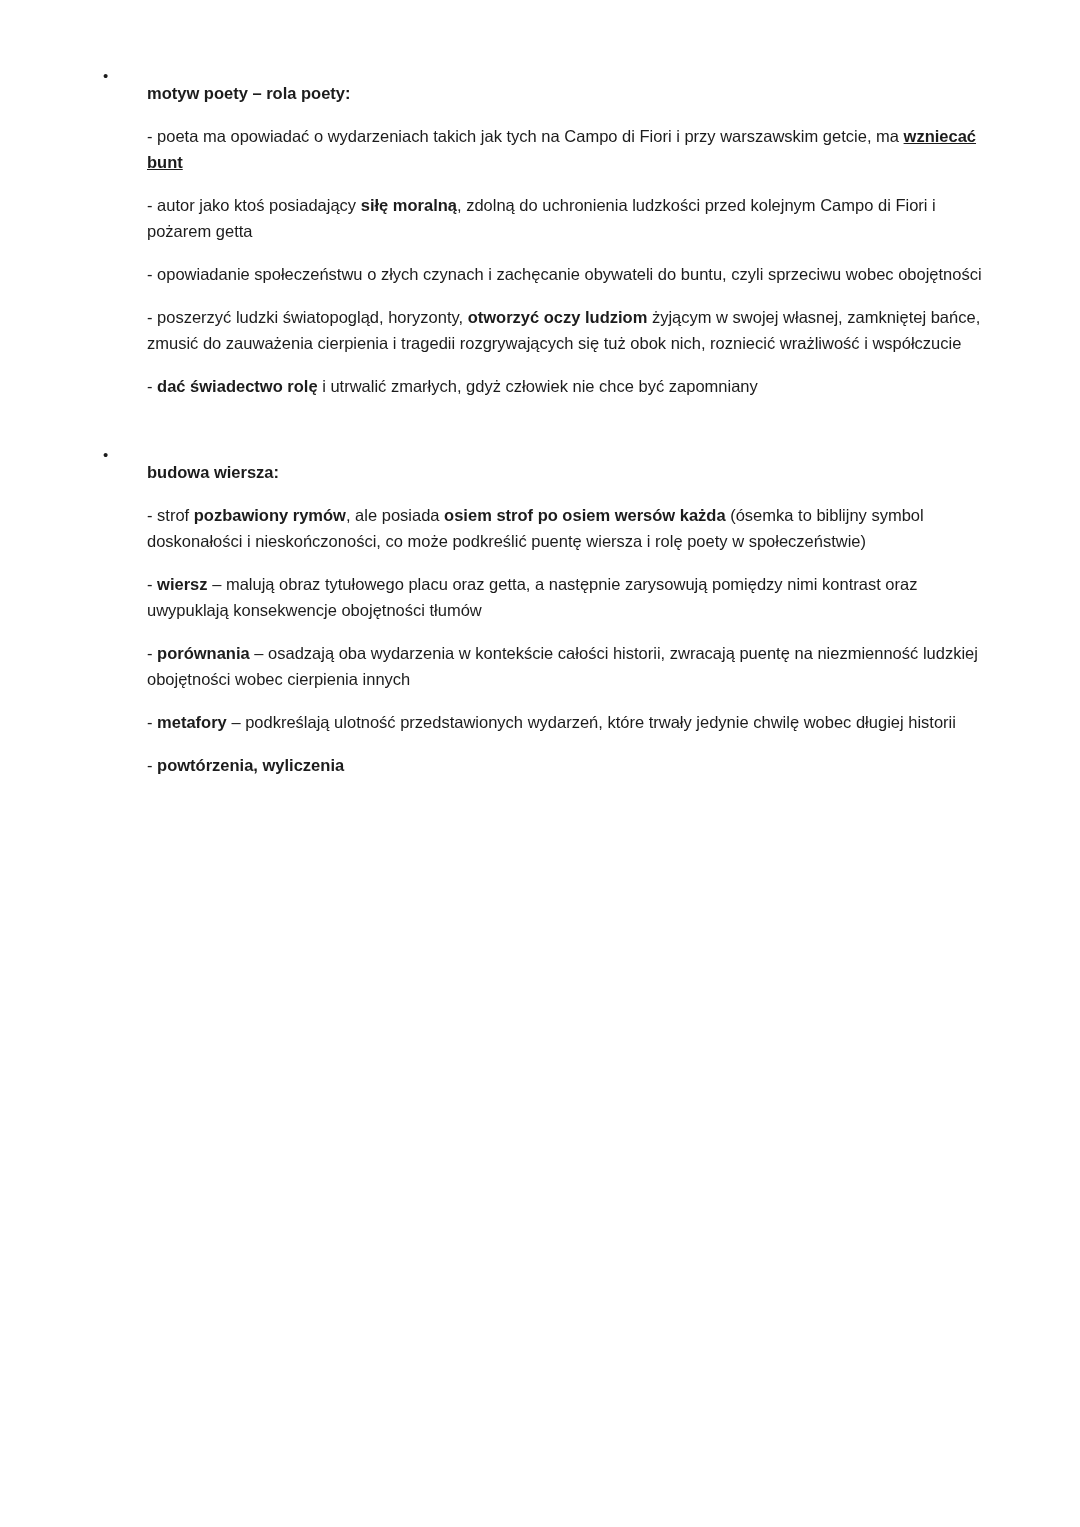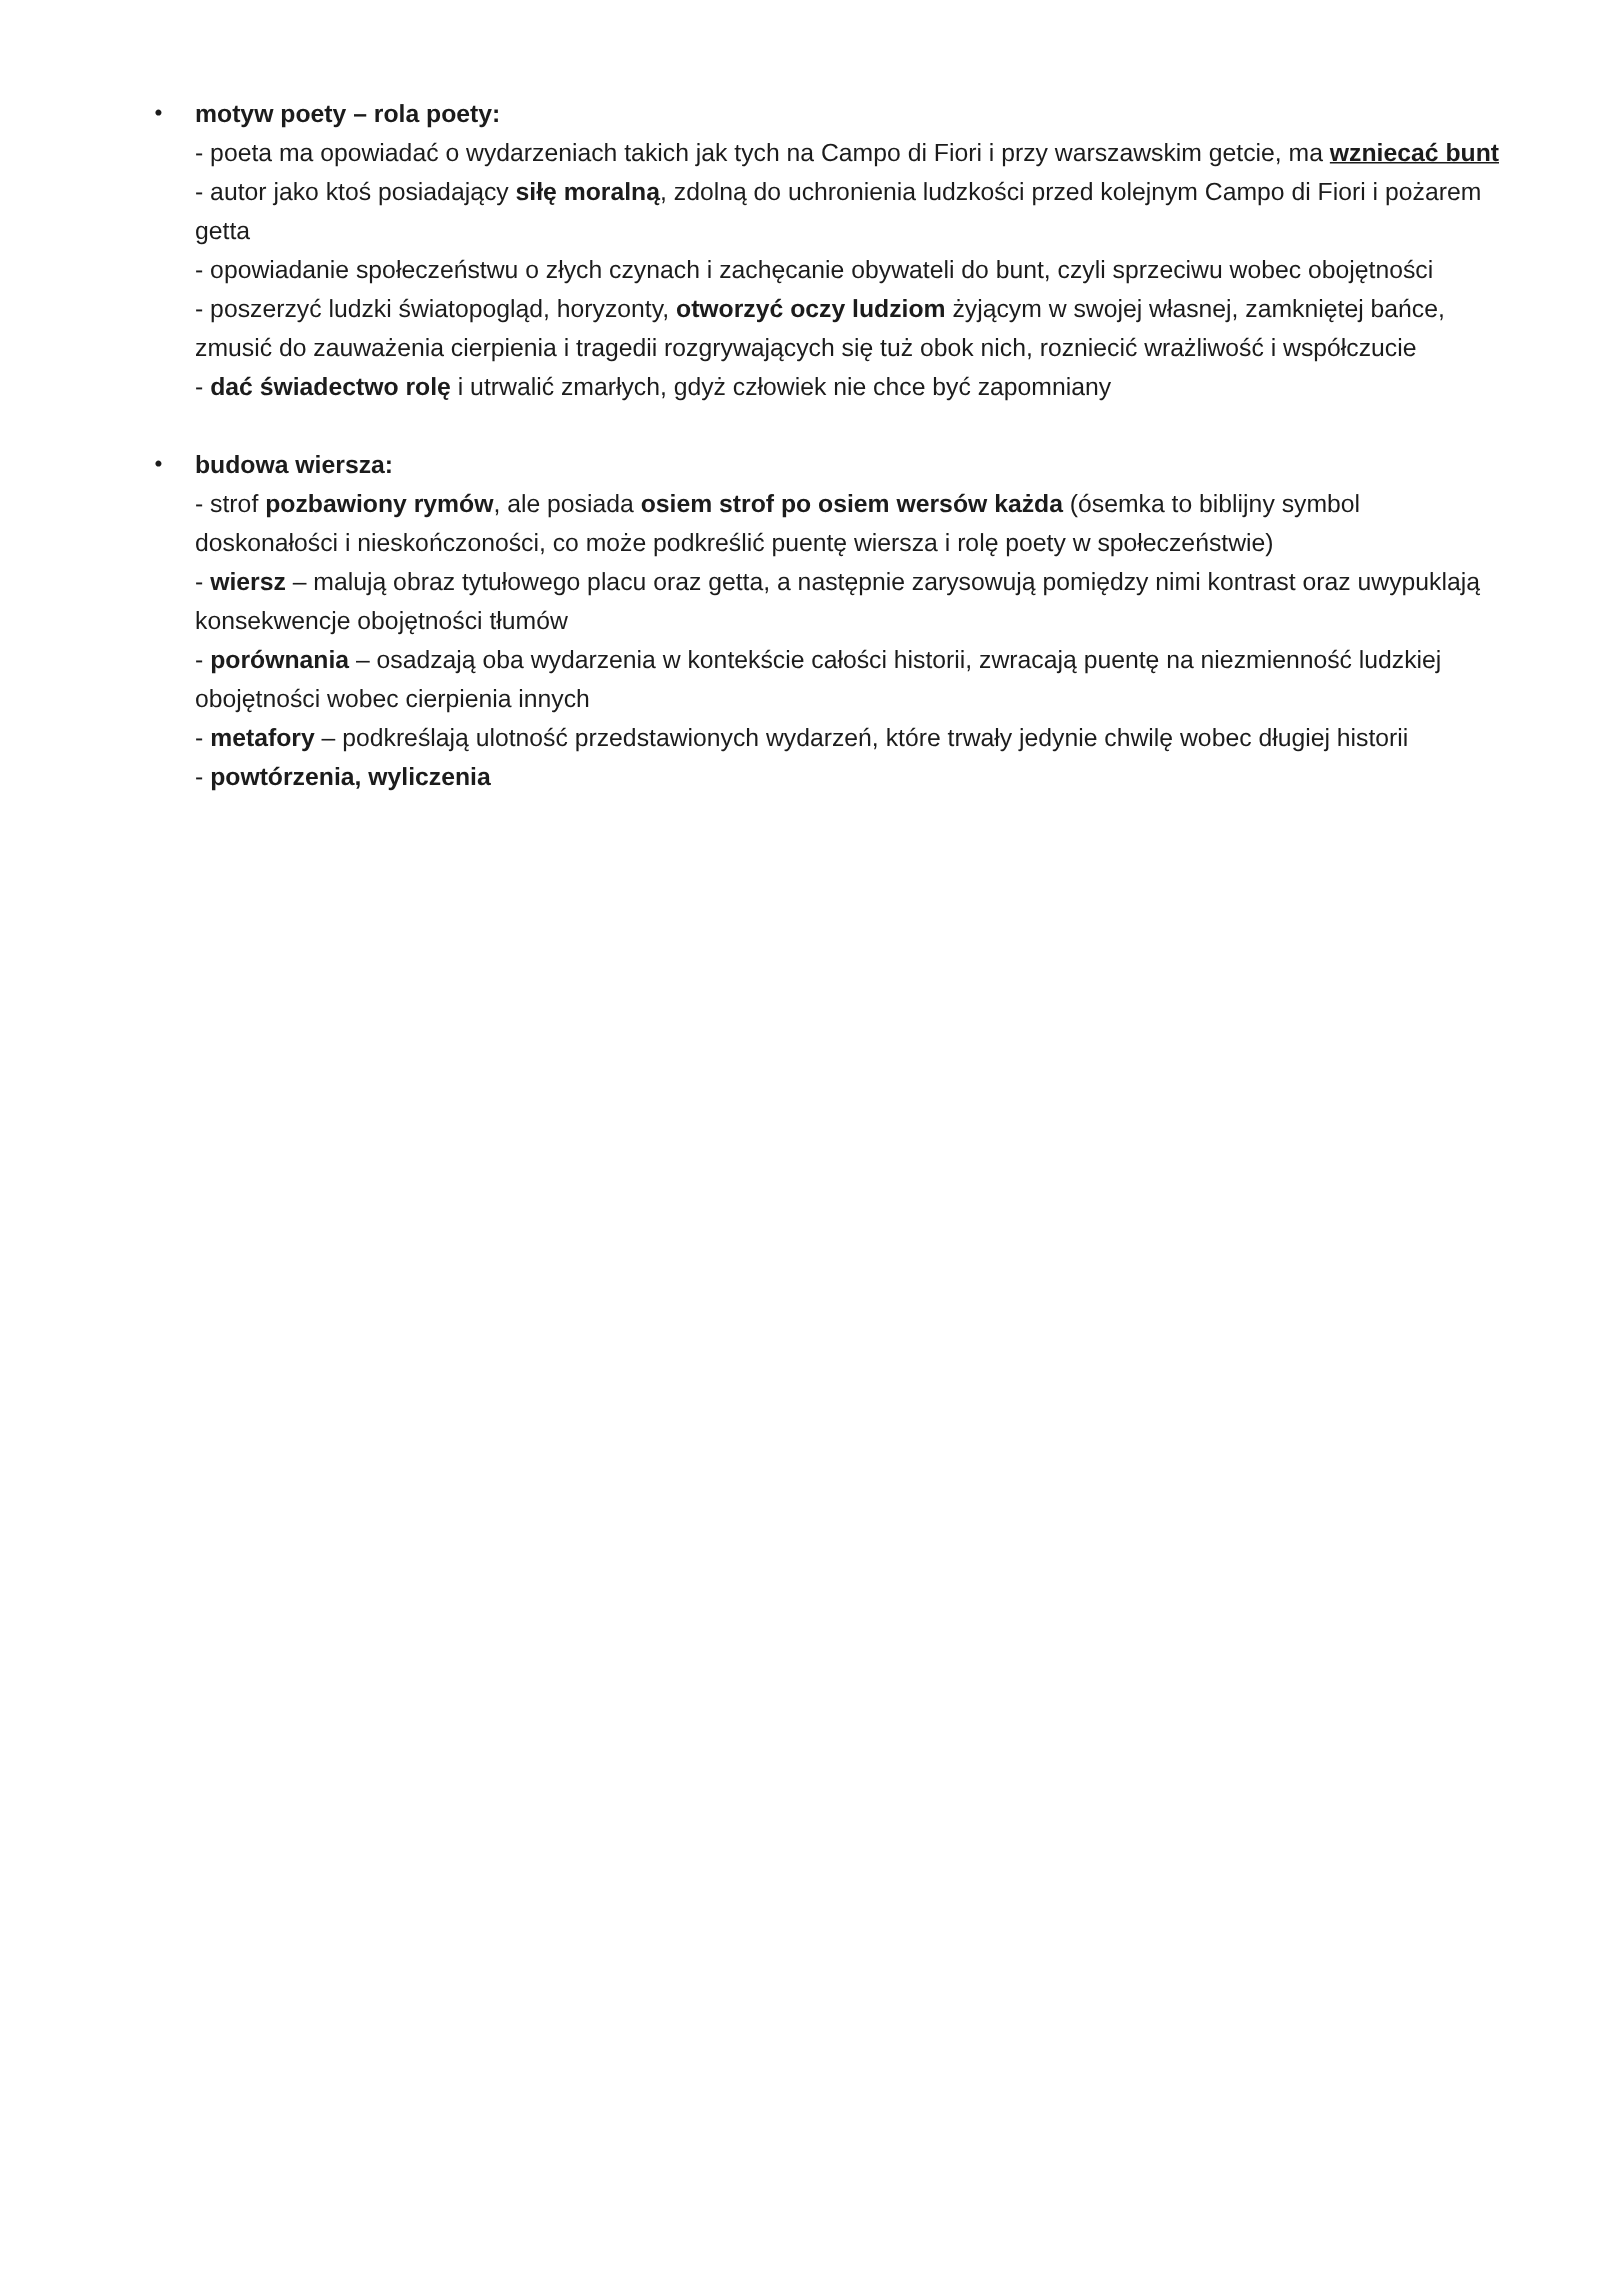--- a/index.html
+++ b/index.html
@@ -34,37 +34,37 @@
   .bullet {
     flex: 0 0 27px;
     width: 27px;
     font-size: 15px;
   }
   .section-content {
     flex: 1 1 auto;
     max-width: 872px;
   }
   .para {
-    margin: 0;
+    margin: 17px;
   }
   .b { font-weight: bold; }
   .u { text-decoration: underline; text-align: center; }
 </style>
 </head>
 <body>
 
 <div class="page">
   <ul class="bullet-list" id="sections-root">
       <li class="bullet-item">
         <span class="bullet">•</span>
         <div class="section-content">
           <p class="para"><span class="b ">motyw poety – rola poety:</span></p>
           <p class="para"><span>- poeta ma opowiadać o wydarzeniach takich jak tych na Campo di Fiori i przy warszawskim getcie, ma </span><span class="b u">wzniecać bunt</span></p>
           <p class="para"><span>- autor jako ktoś posiadający </span><span class="b ">siłę moralną</span><span>, zdolną do uchronienia ludzkości przed kolejnym Campo di Fiori i pożarem getta</span></p>
-          <p class="para"><span>- opowiadanie społeczeństwu o złych czynach i zachęcanie obywateli do bunt, czyli sprzeciwu wobec obojętności</span></p>
+          <p class="para"><span>- opowiadanie społeczeństwu o złych czynach i zachęcanie obywateli do buntu, czyli sprzeciwu wobec obojętności</span></p>
           <p class="para"><span>- poszerzyć ludzki światopogląd, horyzonty, </span><span class="b ">otworzyć oczy ludziom</span><span> żyjącym w swojej własnej, zamkniętej bańce, zmusić do zauważenia cierpienia i tragedii rozgrywających się tuż obok nich, rozniecić wrażliwość i współczucie</span></p>
           <p class="para"><span>- </span><span class="b ">dać świadectwo rolę</span><span> i utrwalić zmarłych, gdyż człowiek nie chce być zapomniany</span></p>
         </div>
       </li>
       <li class="bullet-item">
         <span class="bullet">•</span>
         <div class="section-content">
           <p class="para"><span class="b ">budowa wiersza:</span></p>
           <p class="para"><span>- strof </span><span class="b ">pozbawiony rymów</span><span>, ale posiada </span><span class="b ">osiem strof po osiem wersów każda</span><span> (ósemka to biblijny symbol doskonałości i nieskończoności, co może podkreślić puentę wiersza i rolę poety w społeczeństwie)</span></p>
           <p class="para"><span>- </span><span class="b ">wiersz</span><span> – malują obraz tytułowego placu oraz getta, a następnie zarysowują pomiędzy nimi kontrast oraz uwypuklają konsekwencje obojętności tłumów</span></p>

